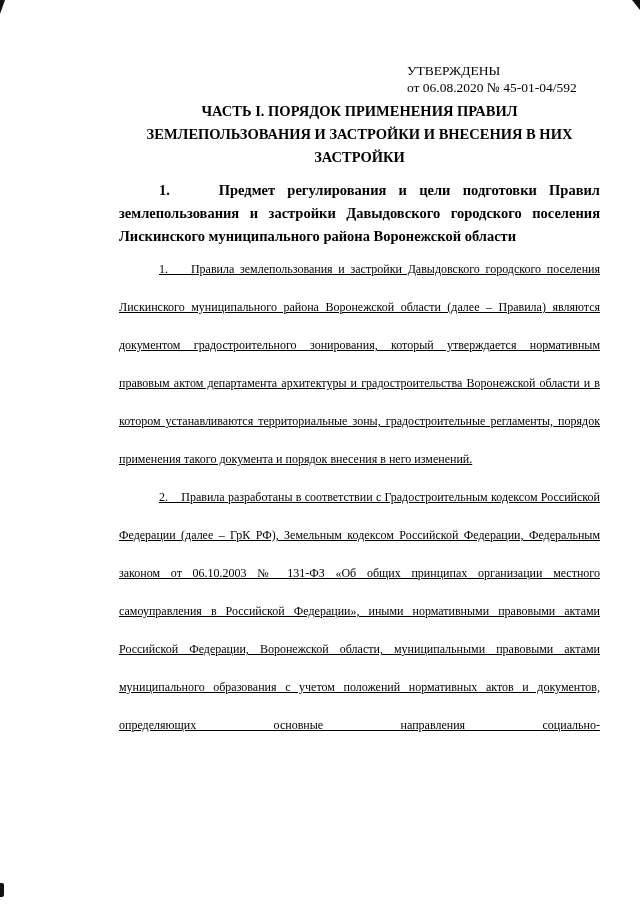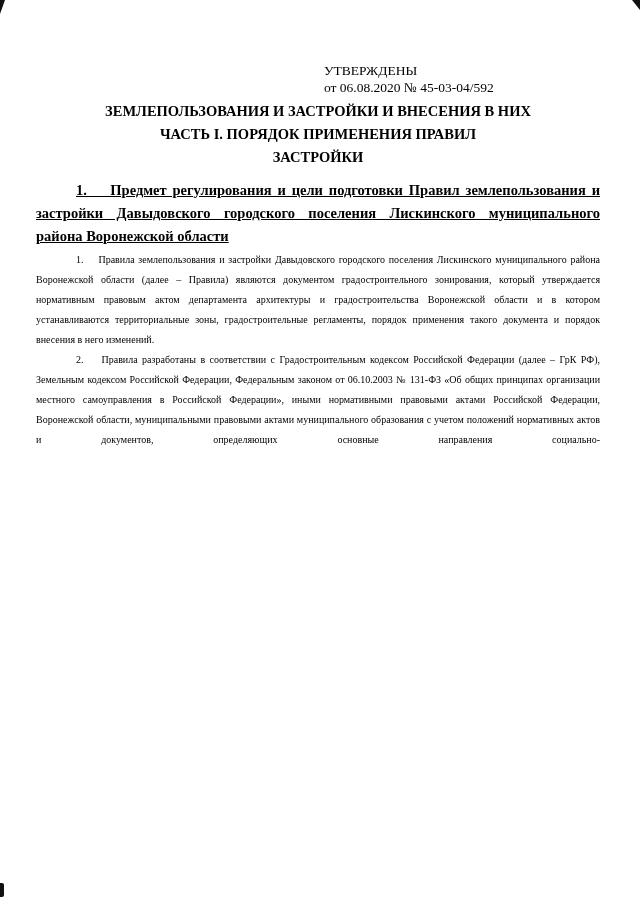--- a/index.html
+++ b/index.html
@@ -8,21 +8,21 @@
     width: 640px;
     height: 905px;
     overflow: hidden;
     position: relative;
     font-family: "Liberation Serif", "DejaVu Serif", serif;
     color: #000000;
   }
   .page {
     width: 100%;
     height: 100%;
-    padding: 63px 40px 0 36px;
+    padding: 63px 40px 0 119px;
     position: relative;
   }
   .approval {
     margin-left: 288px;
     font-size: 13.5px;
     line-height: 16.5px;
     text-align: left;
   }
   .doc-title {
     margin-top: 66px;
@@ -45,53 +45,53 @@
     font-size: 14.5px;
     line-height: 23px;
   }
   .article-heading {
     margin-top: 10px;
     font-weight: bold;
     font-size: 14.5px;
     line-height: 23px;
     text-align: justify;
     text-indent: 40px;
-    text-decoration: underline;
   }
   .body-para {
     margin-top: 2px;
-    font-size: 10px;
-    line-height: 20px;
+    font-size: 12px;
+    line-height: 38px;
     text-align: justify;
     text-indent: 40px;
+    text-decoration: underline;
   }
   .body-para.cutoff {
     text-align-last: justify;
     margin-top: 0;
   }
   
   .artifact { position: absolute; background: #111; }
   .artifact.tl { top: 0; left: 0; width: 5px; height: 14px; clip-path: polygon(0 0, 100% 0, 0 100%); }
   .artifact.tr { top: 0; right: 0; width: 8px; height: 10px; clip-path: polygon(0 0, 100% 0, 100% 100%); }
   .artifact.bl { top: 883px; left: 0; width: 4px; height: 14px; border-radius: 0 2px 2px 0; }
 </style>
 </head>
 <body>
 
 <div class="page">
 
   <div class="approval">
     <div>УТВЕРЖДЕНЫ</div>
-    <div>от 06.08.2020 № 45-03-04/592</div>
+    <div>от 06.08.2020 № 45-01-04/592</div>
   </div>
 
 
   <div class="part-title">
+    <div>ЧАСТЬ I. ПОРЯДОК ПРИМЕНЕНИЯ ПРАВИЛ</div>
     <div>ЗЕМЛЕПОЛЬЗОВАНИЯ И ЗАСТРОЙКИ И ВНЕСЕНИЯ В НИХ</div>
-    <div>ЧАСТЬ I. ПОРЯДОК ПРИМЕНЕНИЯ ПРАВИЛ</div>
     <div>ЗАСТРОЙКИ</div>
   </div>
 
 
   <p class="article-heading">1.&nbsp;&nbsp;&nbsp; Предмет регулирования и цели подготовки Правил землепользования и застройки Давыдовского городского поселения Лискинского муниципального района Воронежской области</p>
 
   <p class="body-para">1.&nbsp;&nbsp;&nbsp; Правила землепользования и застройки Давыдовского городского поселения Лискинского муниципального района Воронежской области (далее – Правила) являются  документом градостроительного зонирования, который утверждается нормативным правовым актом департамента архитектуры и градостроительства Воронежской области и в котором устанавливаются территориальные зоны, градостроительные регламенты, порядок применения такого документа и порядок внесения в него изменений.</p>
 
   <p class="body-para cutoff">2.&nbsp;&nbsp;&nbsp; Правила разработаны в соответствии с Градостроительным кодексом Российской Федерации (далее – ГрК РФ), Земельным кодексом Российской Федерации, Федеральным законом от 06.10.2003 № 131-ФЗ «Об общих принципах организации местного самоуправления в Российской Федерации», иными нормативными правовыми актами Российской Федерации, Воронежской области, муниципальными правовыми актами муниципального образования с учетом положений нормативных актов и документов, определяющих основные направления социально-</p>
 

